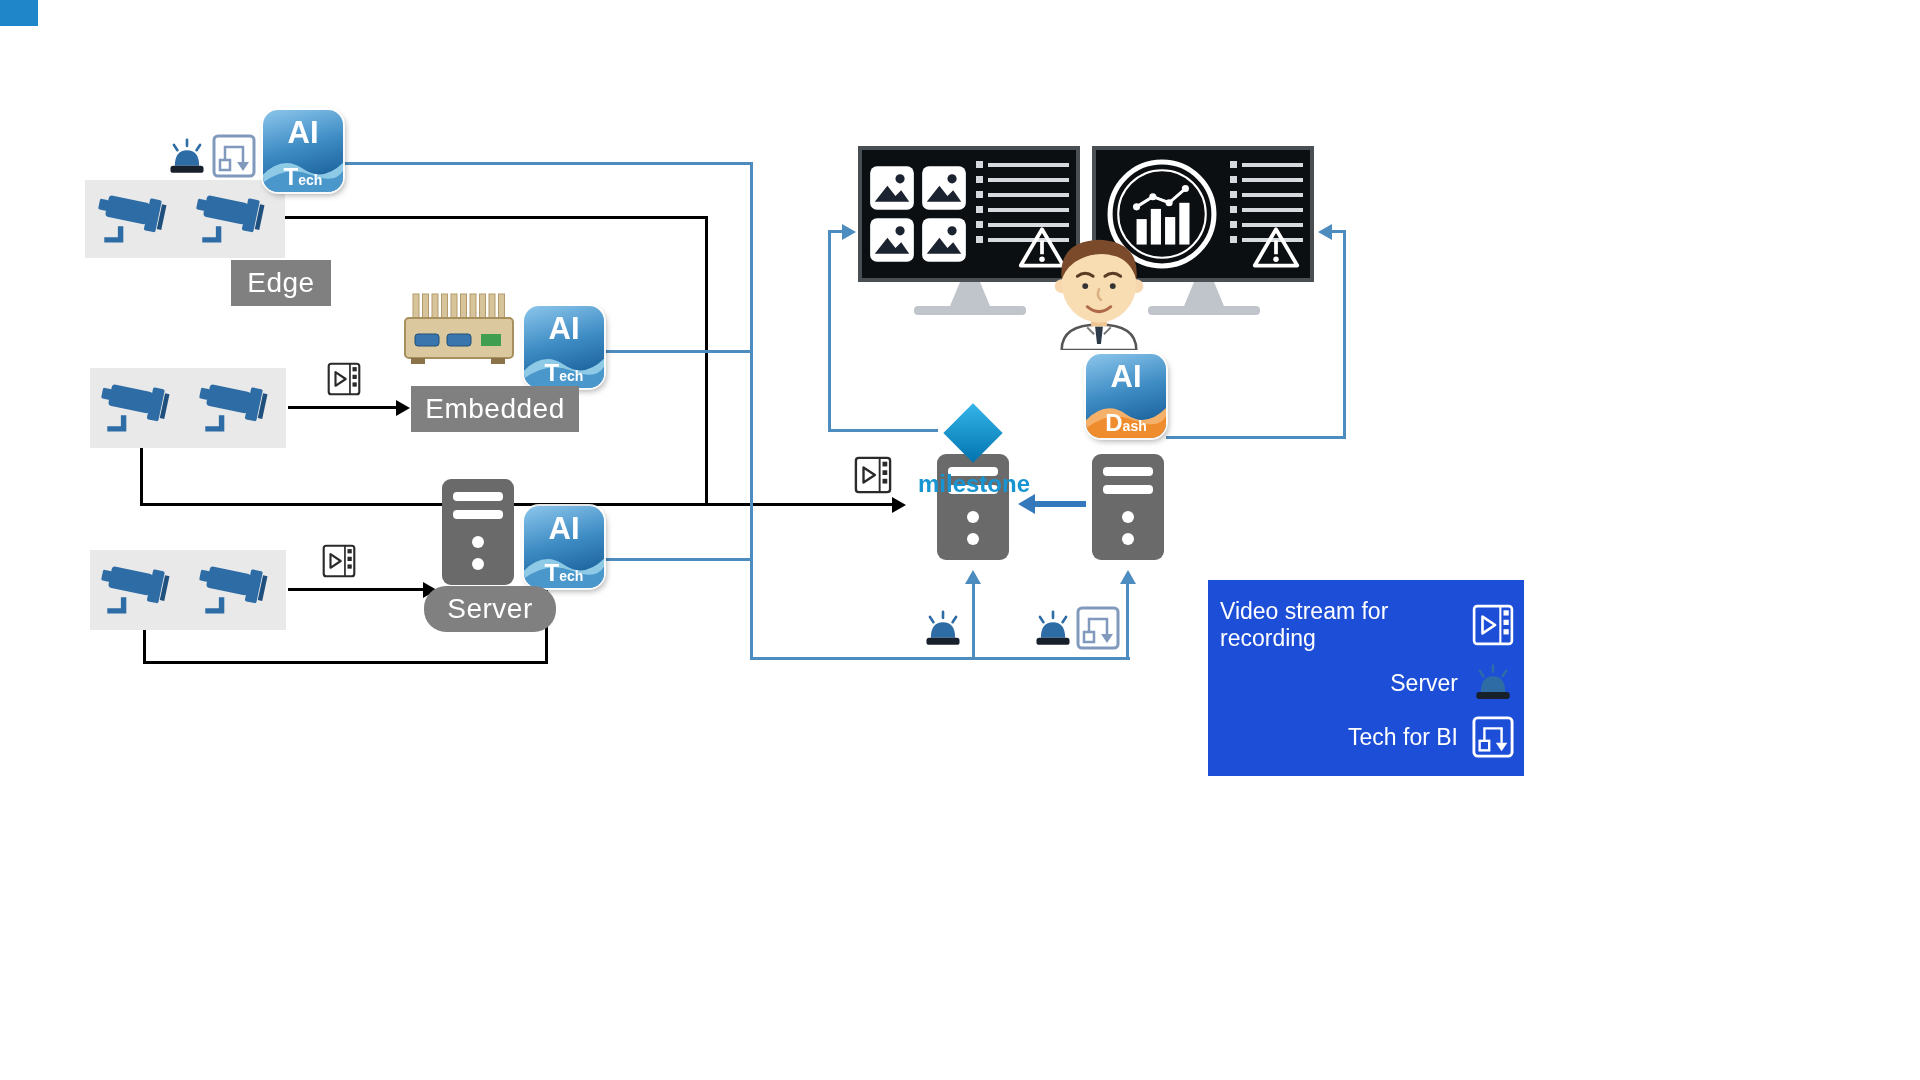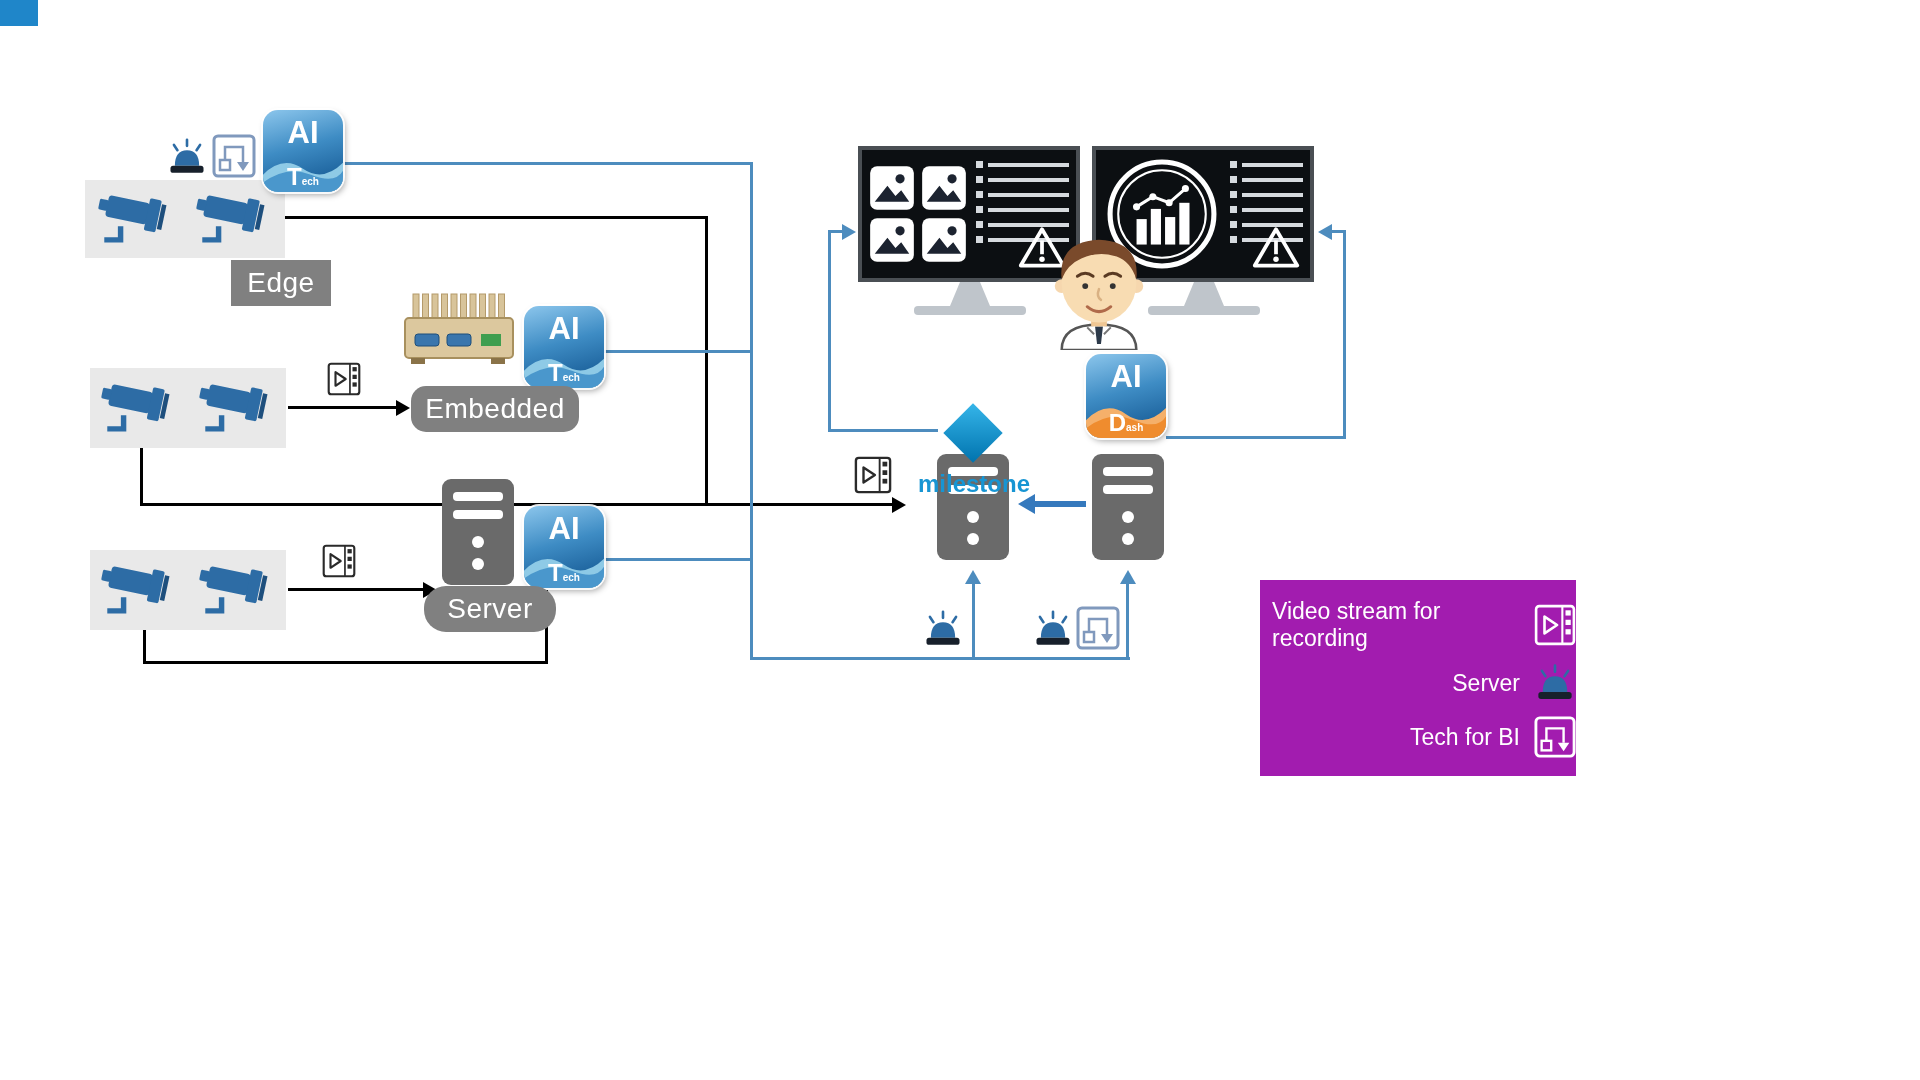--- a/index.html
+++ b/index.html
@@ -28,21 +28,21 @@
 
   
   .node-label { position:absolute; background:#808080; color:#fff; display:flex; align-items:center; justify-content:center; font-size:28px; z-index:3; letter-spacing:0.5px; }
 
   
   .ai-logo { position:absolute; border-radius:15px; overflow:hidden; z-index:3;
              background:linear-gradient(165deg,#8cc6ec 0%, #3e8cc4 45%, #0d4f8a 100%);
              box-shadow:0 0 0 2px rgba(255,255,255,0.9), 2px 3px 6px rgba(0,0,0,0.35); }
   .ai-logo .ai-top { display:block; text-align:center; color:#fff; font-weight:bold; font-size:31px; margin-top:5px; }
   .ai-logo .wave { position:absolute; bottom:0; left:0; width:100%; height:48%; }
-  .ai-logo .bottom-text { display:block; position:absolute; bottom:3px; left:0; width:100%; text-align:center; color:#fff; font-size:10px; font-weight:bold; line-height:1; }
+  .ai-logo .bottom-text { display:block; position:absolute; bottom:3px; left:0; width:100%; text-align:center; color:#fff; font-size:14px; font-weight:bold; line-height:1; }
   .ai-logo .bottom-text::first-letter { font-size:24px; }
 
   
   .diamond { width:42px; height:42px; margin:8px auto; transform:rotate(45deg); background:linear-gradient(135deg,#35b5e9,#0073ae); }
   .milestone-text { color:#1795d3; font-weight:bold; font-size:24px; text-align:center; }
 
   
   .monitor { position:absolute; width:222px; height:136px; background:#0c0f12; border:4px solid #4a4f54; display:flex; padding:7px; gap:9px; z-index:2; }
   .thumb-grid { display:grid; grid-template-columns:46px 46px; grid-auto-rows:46px; gap:6px; align-content:center; }
   .thumb { width:46px; height:46px; }
@@ -56,22 +56,22 @@
   .stand-base { position:absolute; width:112px; height:9px; background:#bfc5cb; border-radius:4px; z-index:1; }
 
   
   .icon { position:absolute; z-index:3; }
   .film  { color:#2a2a2a; }
   .databi { color:#8099bd; }
   .legend .film { color:#ffffff; --film-bg:transparent; }
   .legend .databi { color:#ffffff; }
 
   
-  .legend { position:absolute; left:1260px; top:580px; width:316px; height:196px; background:#a21caf;
-            display:flex; flex-direction:column; justify-content:space-around; padding:12px 0 12px 12px; z-index:2; }
+  .legend { position:absolute; left:1208px; top:580px; width:316px; height:196px; background:#1d4ed8;
+            display:flex; flex-direction:column; justify-content:space-around; padding:12px 10px 12px 12px; z-index:2; }
   .legend-row { display:flex; align-items:center; justify-content:flex-end; gap:14px; color:#fff; font-size:23px; }
   .legend-icon { width:42px; height:42px; flex:0 0 auto; }
 
   .server-img { position:absolute; z-index:2; }
   .person { position:absolute; z-index:4; }
   .corner-accent { position:absolute; left:0; top:0; width:38px; height:26px; background:#1f86c9; z-index:5; }
 </style>
 </head>
 <body>
 
@@ -287,21 +287,21 @@
     <svg class="wave" viewBox="0 0 100 40" preserveAspectRatio="none">
       <path d="M0 22 Q25 2 50 16 T100 10 L100 40 L0 40 Z" fill="#8ecae6"></path>
       <path d="M0 30 Q30 12 60 22 T100 18 L100 40 L0 40 Z" fill="#4a97cc"></path>
     </svg>
     <span class="bottom-text">Tech</span>
   </div>
 
   <svg class="server-img" style="left:393px;top:290px;width:130px;height:82px;">
       <use href="#sym-embedded"></use>
     </svg>
-  <div class="node-label" style="left:411px;top:386px;width:168px;height:46px;border-radius:15px;">Embedded</div>
+  <div class="node-label" style="left:411px;top:386px;width:168px;height:46px;">Embedded</div>
 
   <svg class="server-img" style="left:440px;top:476px;width:76px;height:112px;">
       <use href="#sym-server"></use>
     </svg>
   <div class="node-label" style="left:424px;top:586px;width:132px;height:46px;border-radius:22px;">Server</div>
 
   <svg class="icon film" style="left:327px;top:362px;width:34px;height:34px;">
       <use href="#sym-film"></use>
     </svg>
   <svg class="icon film" style="left:322px;top:544px;width:34px;height:34px;">

